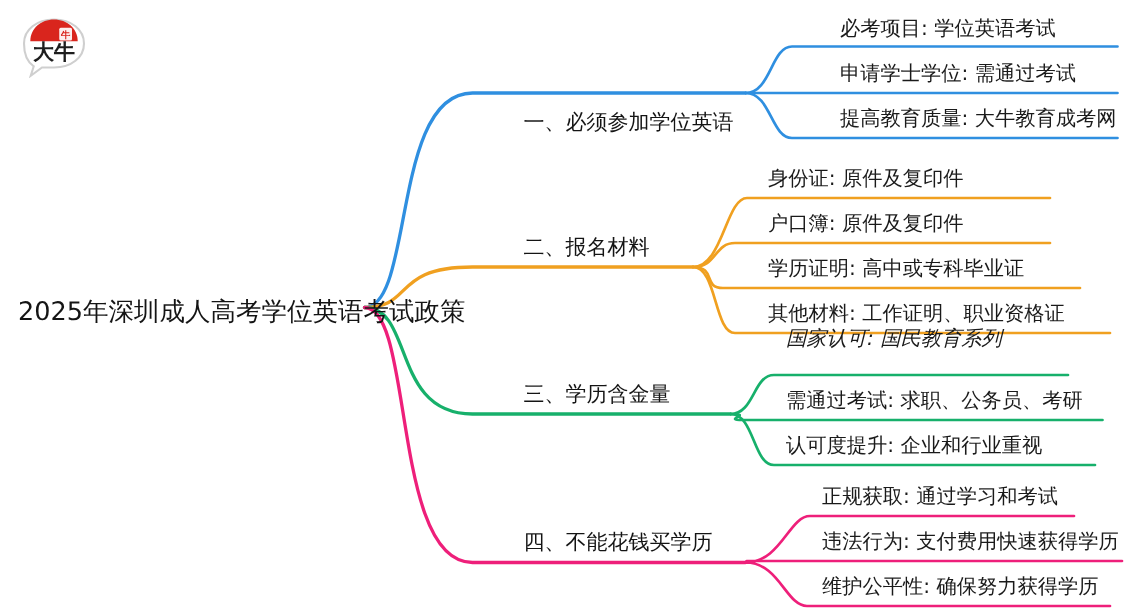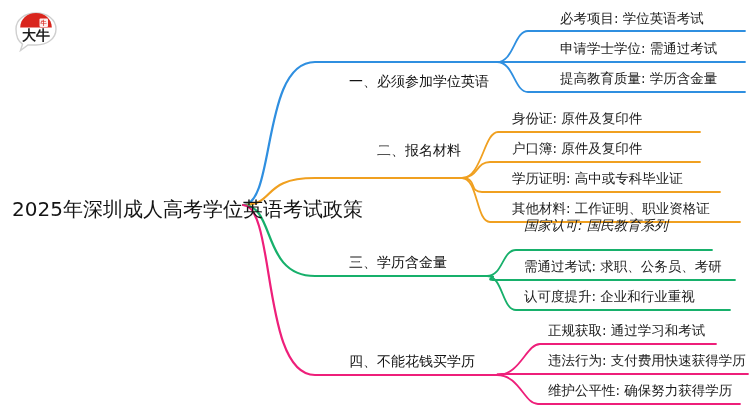--- a/index.html
+++ b/index.html
@@ -66,21 +66,21 @@
   }
 
   
   .node-text {
     position: absolute;
     color: #1a1a1a;
     white-space: nowrap;
     font-family: "DejaVu Sans", "Liberation Sans", sans-serif;
   }
   #root-label {
-    font-size: 20px;
+    font-size: 17px;
     left: 12px;
     top: 196px;
     letter-spacing: 0px;
     color: #141414;
   }
   .branch-label {
     font-size: 14px;
     color: #141414;
   }
   .leaf-label {
@@ -125,22 +125,22 @@
       <path d="M 497 375 C 513 375 488 374 502 374 L 748 374" stroke="#ee1f7a" stroke-width="1.8" fill="none" stroke-linecap="round"></path>
       <path d="M 497 375 C 519.55 375 524 404 538 404 L 740 404" stroke="#ee1f7a" stroke-width="1.8" fill="none" stroke-linecap="round"></path>
     </g>
 </svg>
 
 <div id="text-layer">
   <div class="node-text" id="root-label">2025年深圳成人高考学位英语考试政策</div>
 <div class="node-text branch-label" style="left: 349px; top: 37px; margin-top: 36px;">一、必须参加学位英语</div>
     <div class="node-text leaf-label" style="left: 560px; top: 10px;">必考项目: 学位英语考试</div>
     <div class="node-text leaf-label" style="left: 560px; top: 40px;">申请学士学位: 需通过考试</div>
-    <div class="node-text leaf-label" style="left: 560px; top: 70px;">提高教育质量: 学历含金量</div>
-    <div class="node-text branch-label" style="left: 349px; top: 142px; margin-left: 28px;">二、报名材料</div>
+    <div class="node-text leaf-label" style="left: 560px; top: 70px;">提高教育质量: 大牛教育成考网</div>
+    <div class="node-text branch-label" style="left: 349px; top: 156px;">二、报名材料</div>
     <div class="node-text leaf-label" style="left: 512px; top: 110px;">身份证: 原件及复印件</div>
     <div class="node-text leaf-label" style="left: 512px; top: 140px;">户口簿: 原件及复印件</div>
     <div class="node-text leaf-label" style="left: 512px; top: 170px;">学历证明: 高中或专科毕业证</div>
     <div class="node-text leaf-label" style="left: 512px; top: 200px;">其他材料: 工作证明、职业资格证</div>
     <div class="node-text branch-label" style="left: 349px; top: 254px;">三、学历含金量</div>
     <div class="node-text leaf-label" style="left: 524px; top: 217px; font-style: italic;">国家认可: 国民教育系列</div>
     <div class="node-text leaf-label" style="left: 524px; top: 258px;">需通过考试: 求职、公务员、考研</div>
     <div class="node-text leaf-label" style="left: 524px; top: 288px;">认可度提升: 企业和行业重视</div>
     <div class="node-text branch-label" style="left: 349px; top: 353px;">四、不能花钱买学历</div>
     <div class="node-text leaf-label" style="left: 548px; top: 322px;">正规获取: 通过学习和考试</div>

